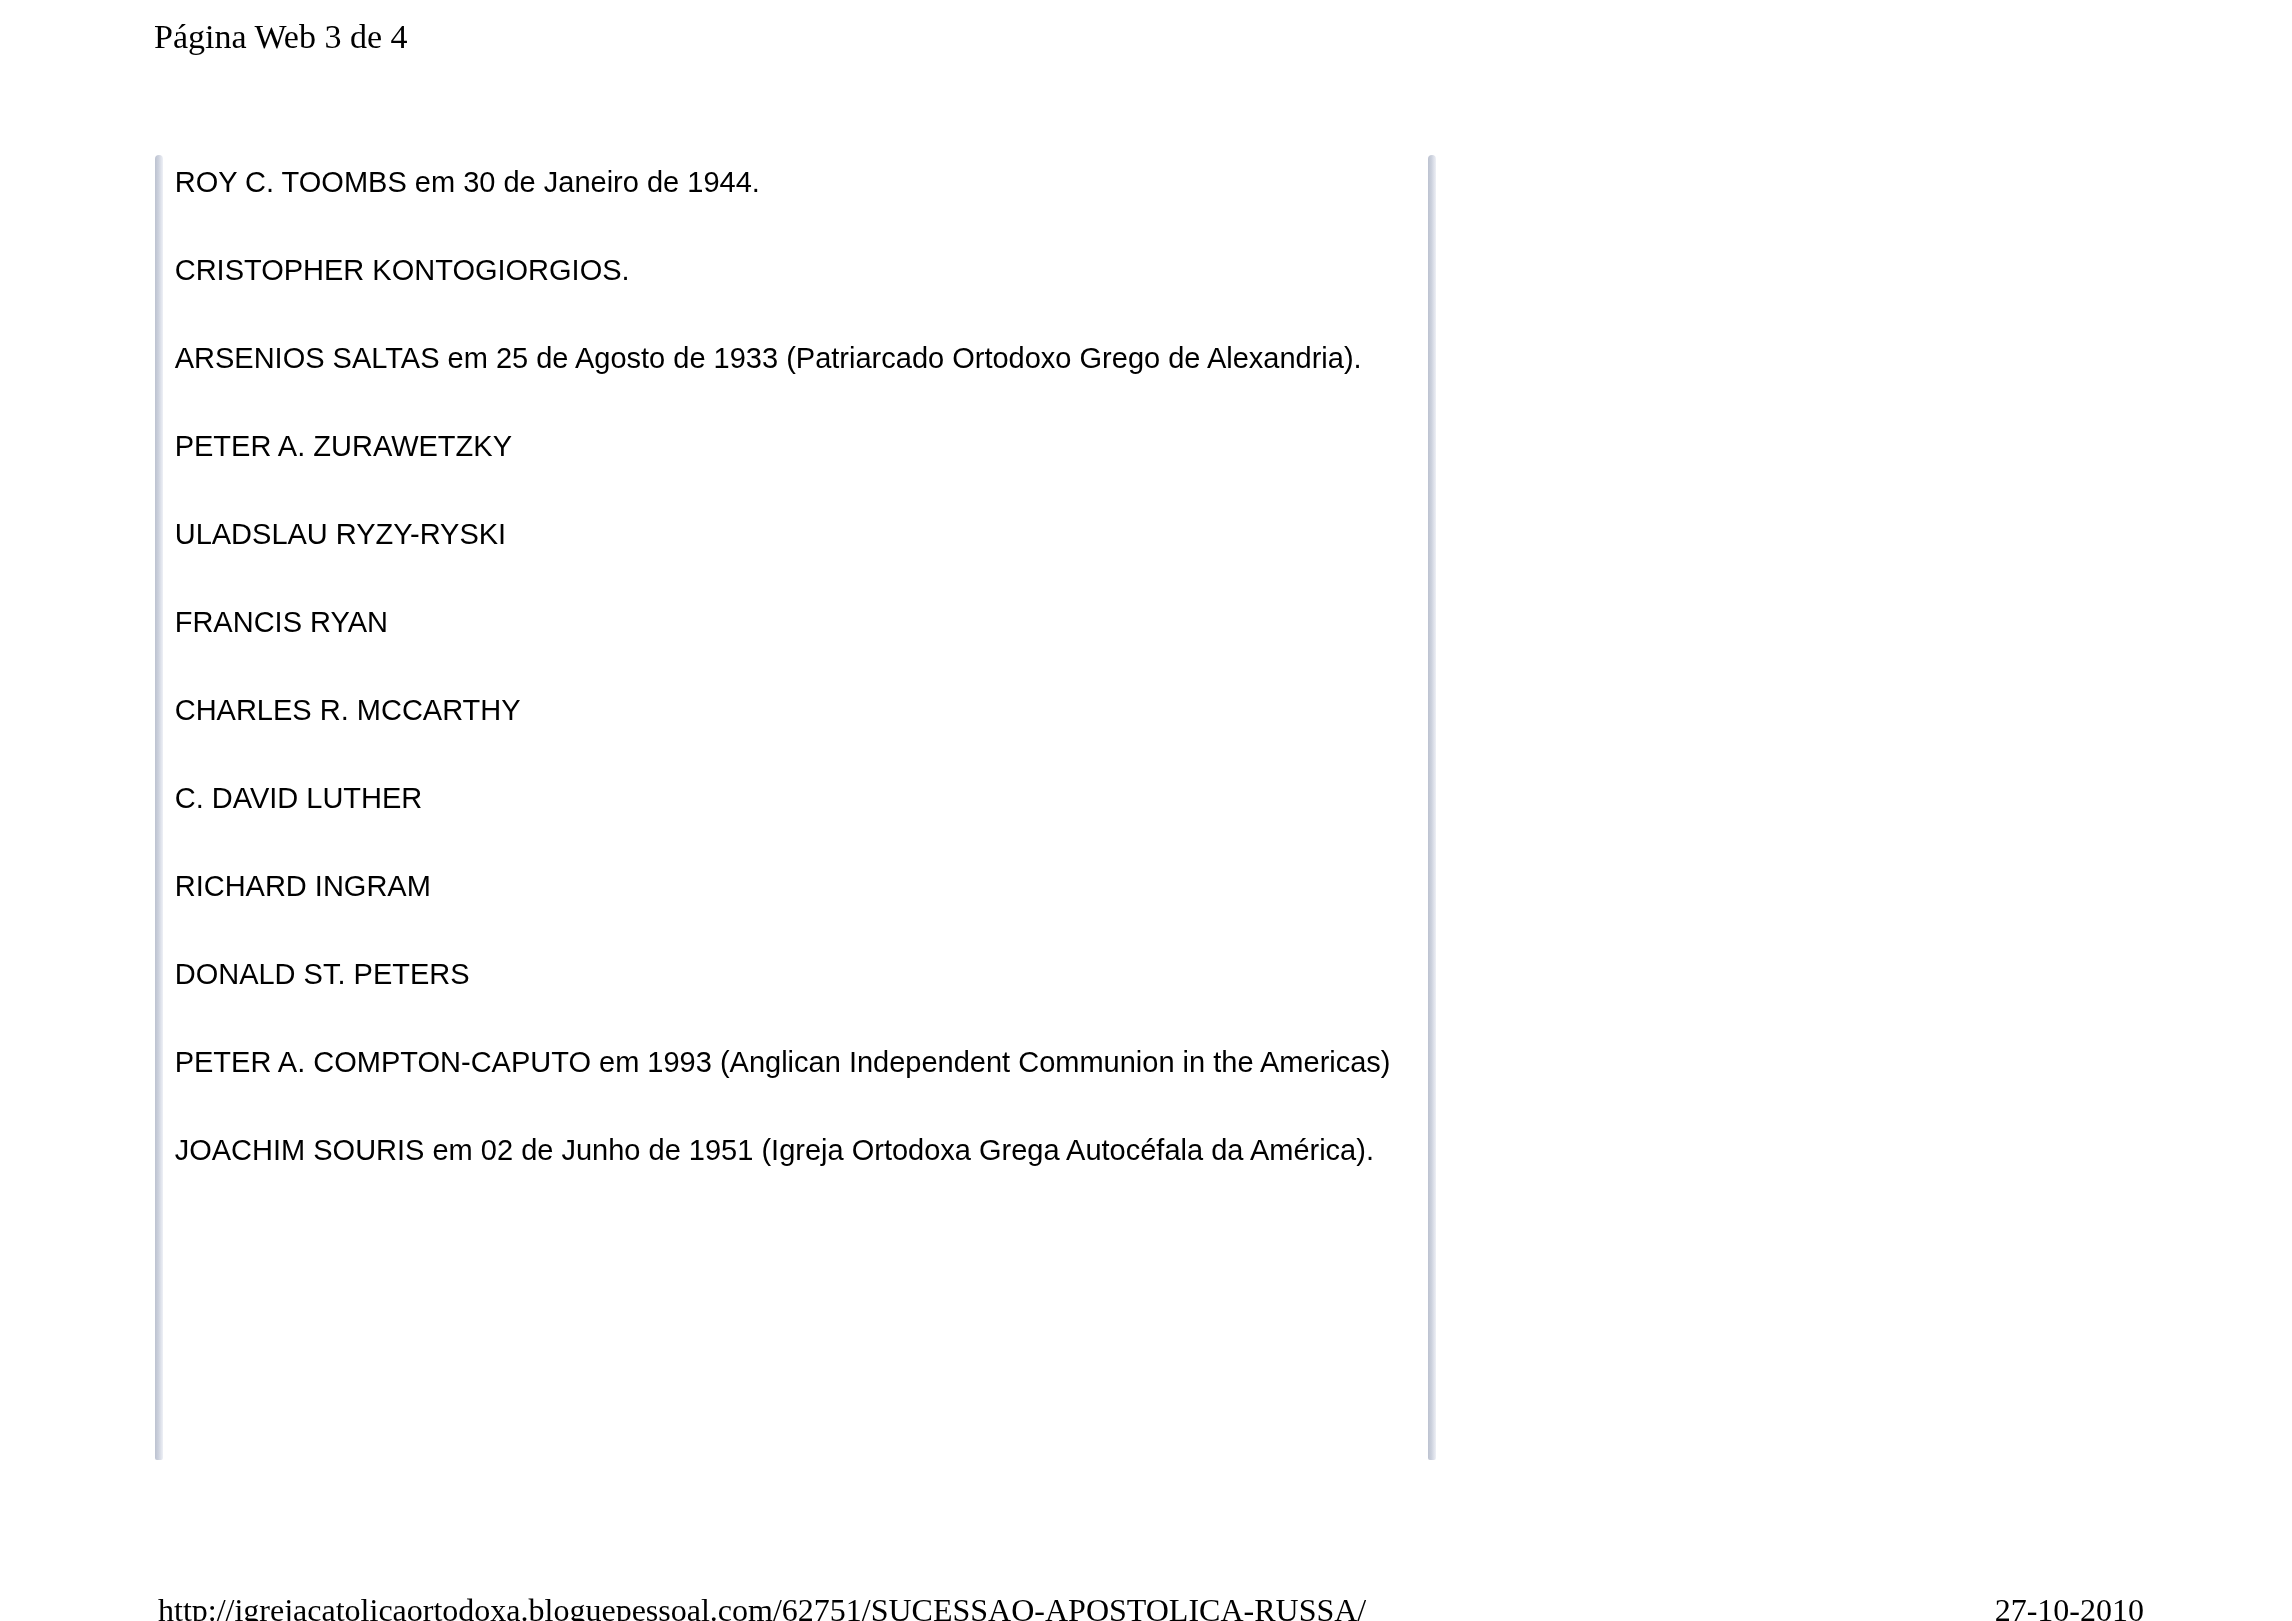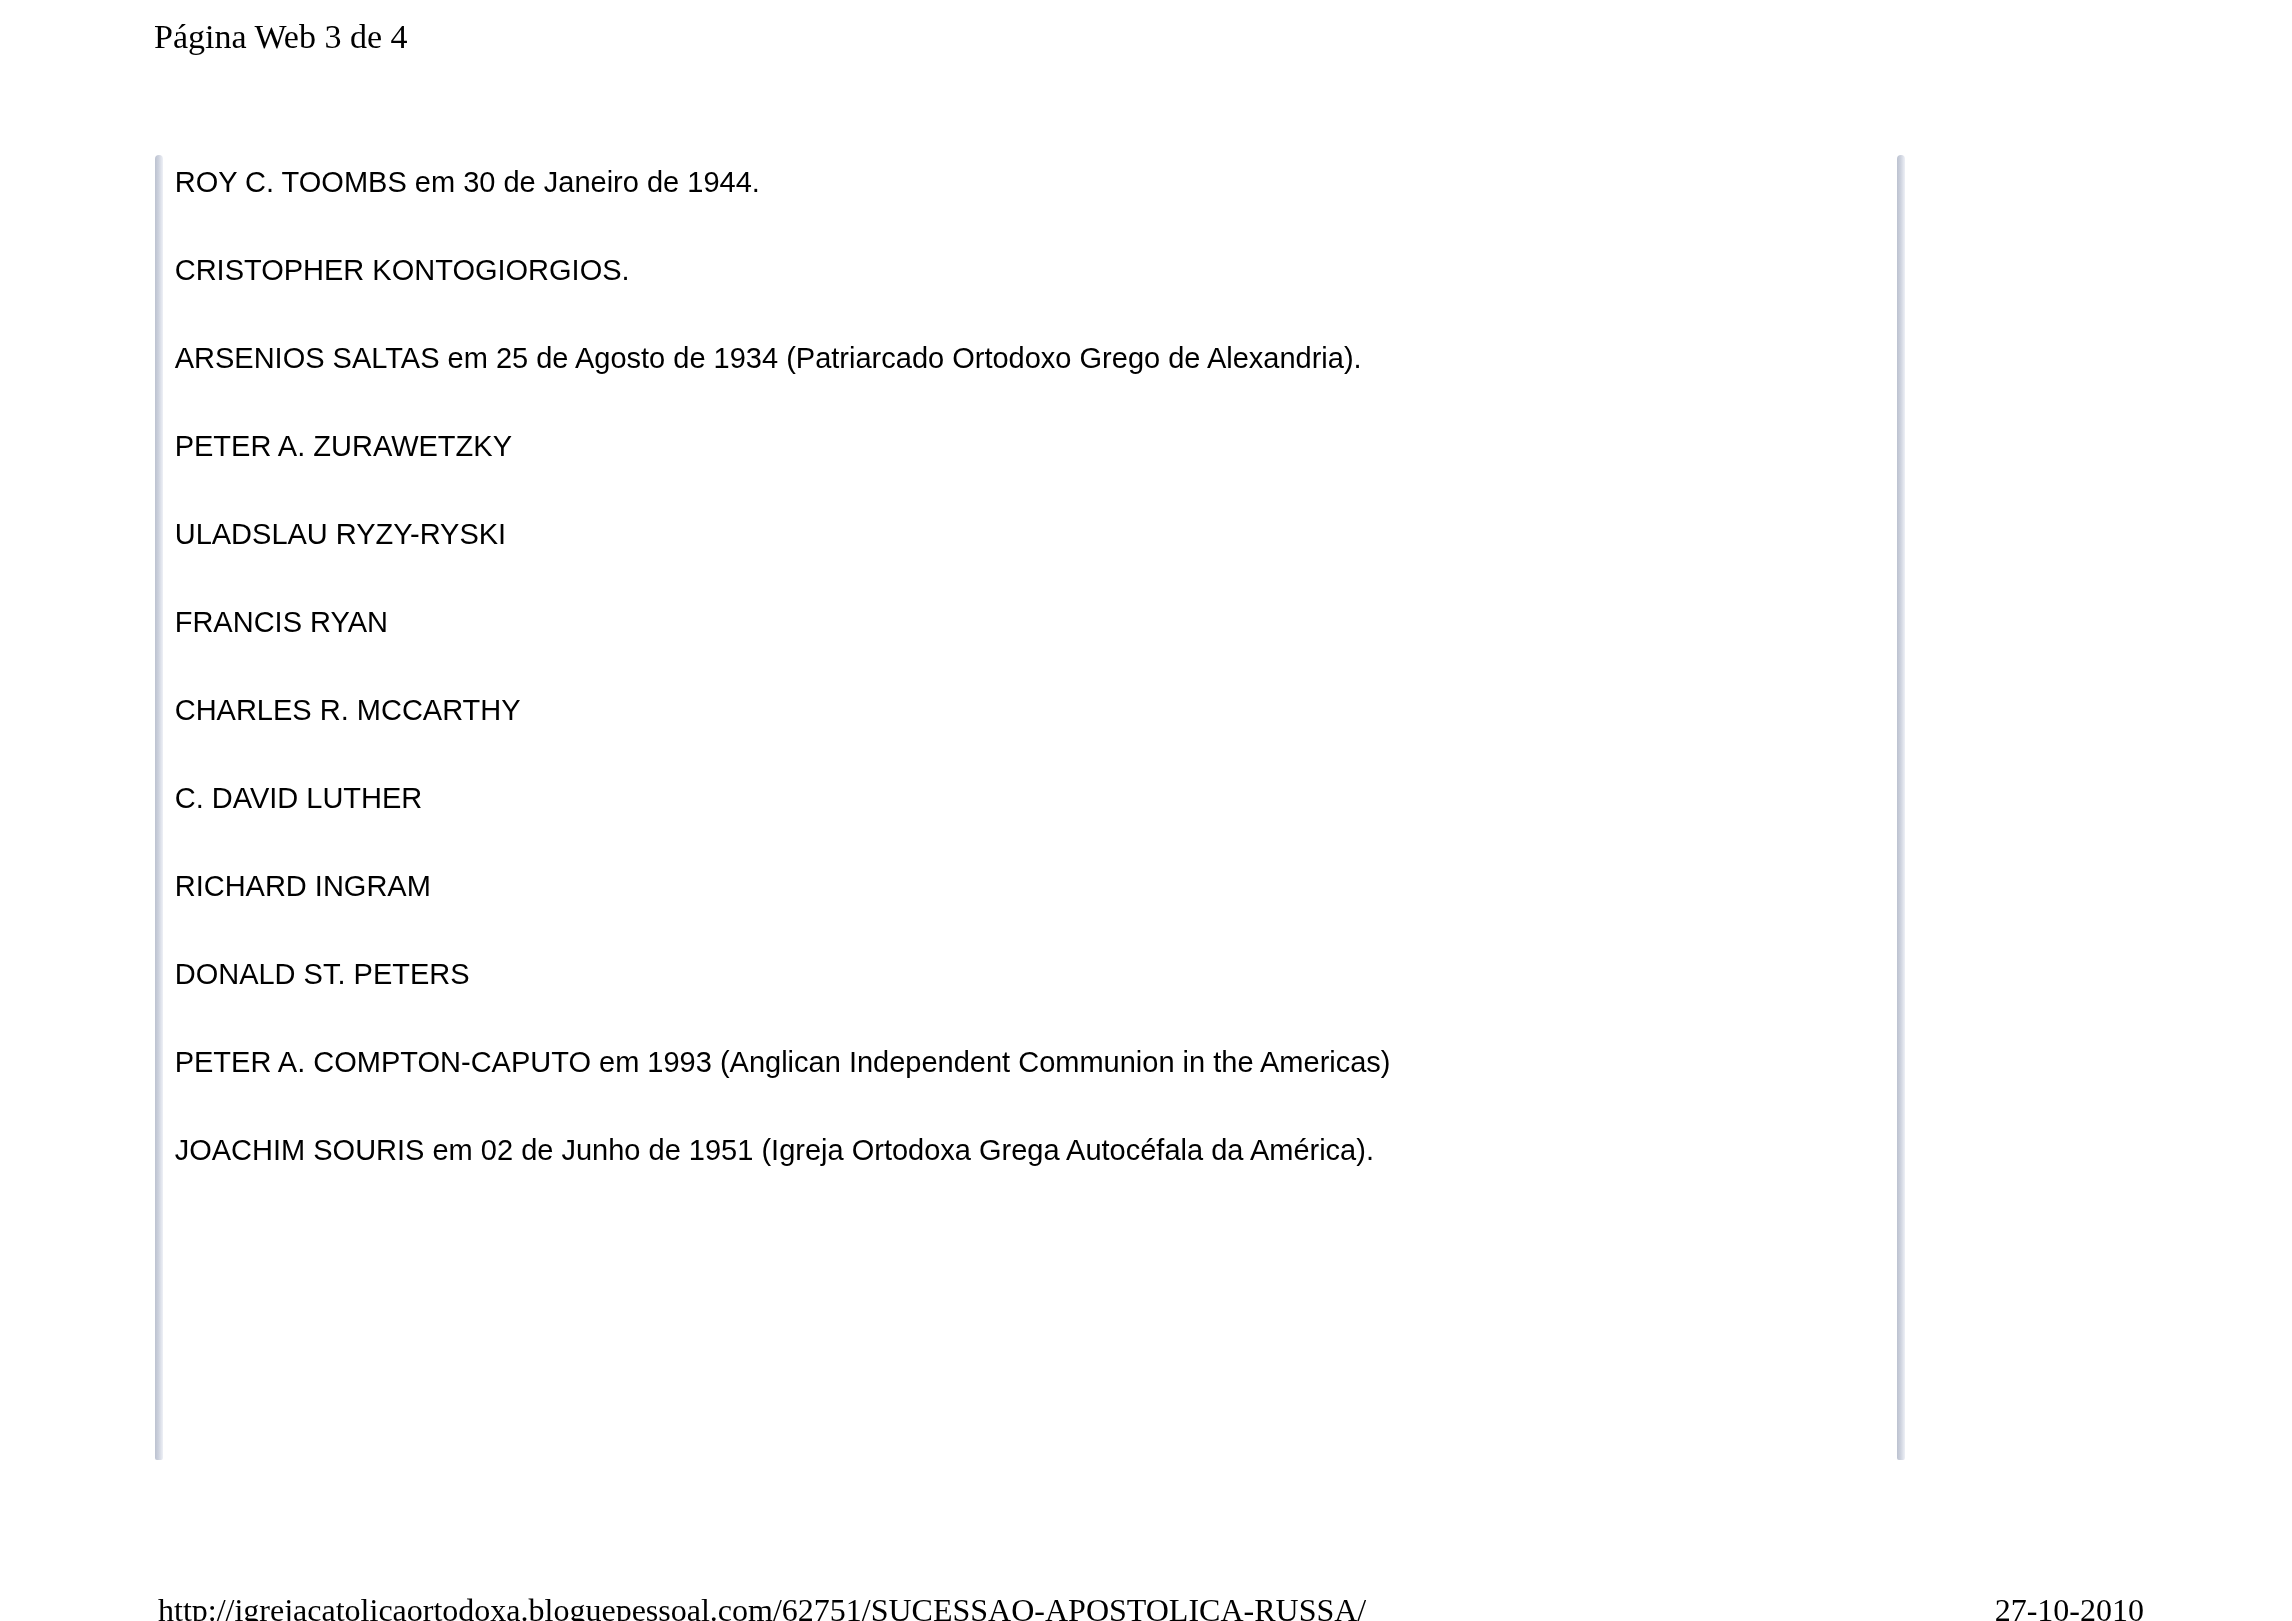--- a/index.html
+++ b/index.html
@@ -23,21 +23,21 @@
     font-family: "Liberation Serif", serif;
     font-size: 34px;
     line-height: 41px;
     color: #000000;
     white-space: nowrap;
   }
   .quote-block {
     position: absolute;
     left: 147px;
     top: 147px;
-    width: 1750px;
+    width: 1281px;
     height: 1305px;
     background: #ffffff;
   }
   .vline {
     position: absolute;
     top: 0;
     width: 5.9px;
     height: 100%;
     background: linear-gradient(to right, #bcc2d0 0%, #cdd2de 45%, #eef0f6 100%);
     border-radius: 3.9px 3.9px 2px 2px;
@@ -83,21 +83,21 @@
 
   <div class="print-header">Página Web 3 de 4</div>
 
   <div class="quote-block">
     <div class="vline left"></div>
     <div class="vline right"></div>
 
     <div class="quote-content">
       <p>ROY C. TOOMBS em 30 de Janeiro de 1944.</p>
       <p>CRISTOPHER KONTOGIORGIOS.</p>
-      <p>ARSENIOS SALTAS em 25 de Agosto de 1934 (Patriarcado Ortodoxo Grego de Alexandria).</p>
+      <p>ARSENIOS SALTAS em 25 de Agosto de 1933 (Patriarcado Ortodoxo Grego de Alexandria).</p>
       <p>PETER A. ZURAWETZKY</p>
       <p>ULADSLAU RYZY-RYSKI</p>
       <p>FRANCIS RYAN</p>
       <p>CHARLES R. MCCARTHY</p>
       <p>C. DAVID LUTHER</p>
       <p>RICHARD INGRAM</p>
       <p>DONALD ST. PETERS</p>
       <p>PETER A. COMPTON-CAPUTO em 1993 (Anglican Independent Communion in the Americas)</p>
       <p>JOACHIM SOURIS em 02 de Junho de 1951 (Igreja Ortodoxa Grega Autocéfala da América).</p>
     </div>

